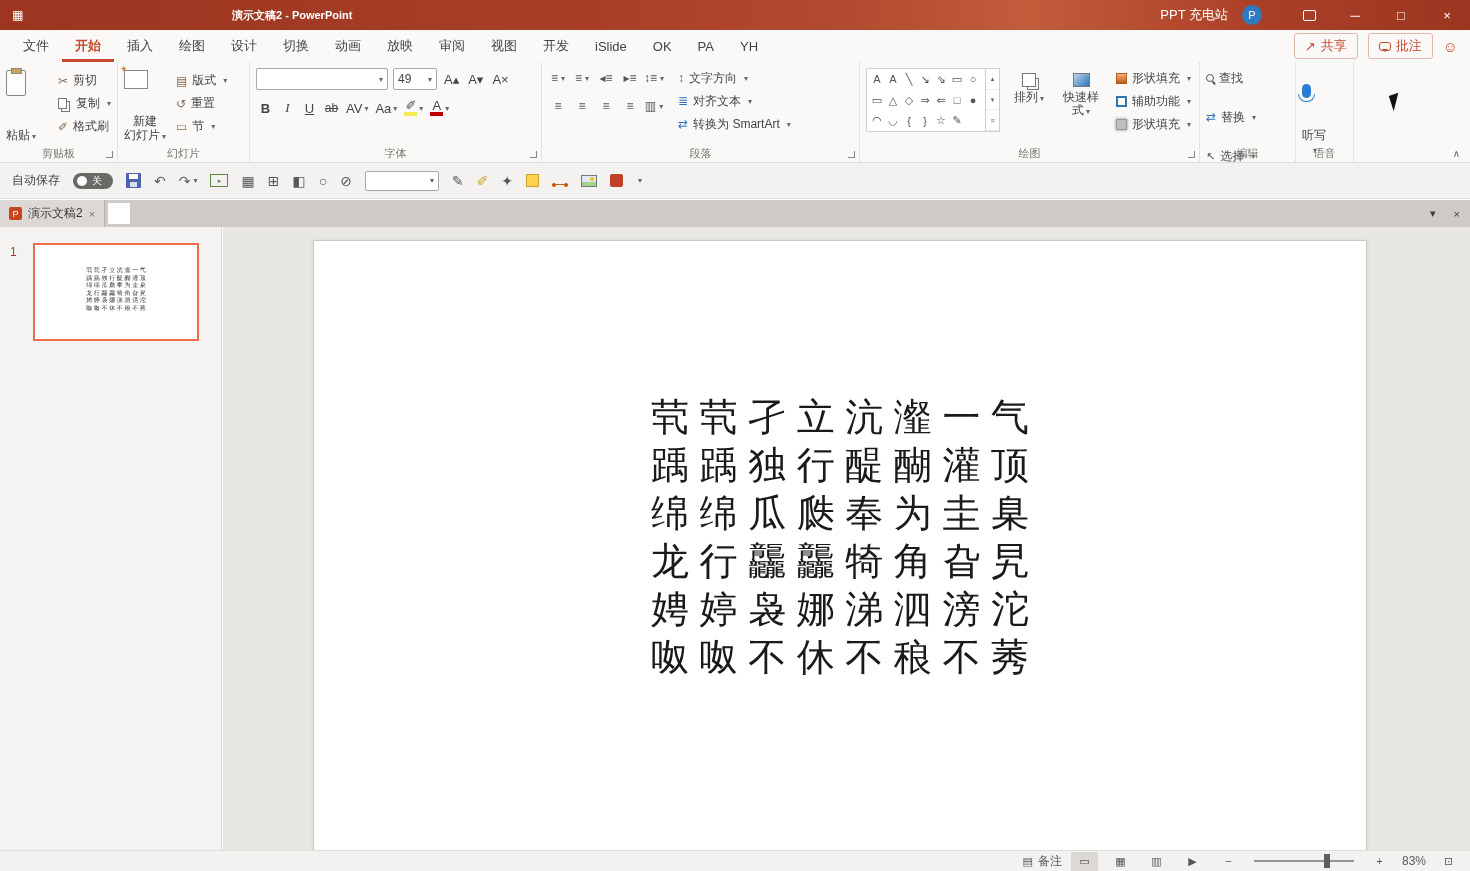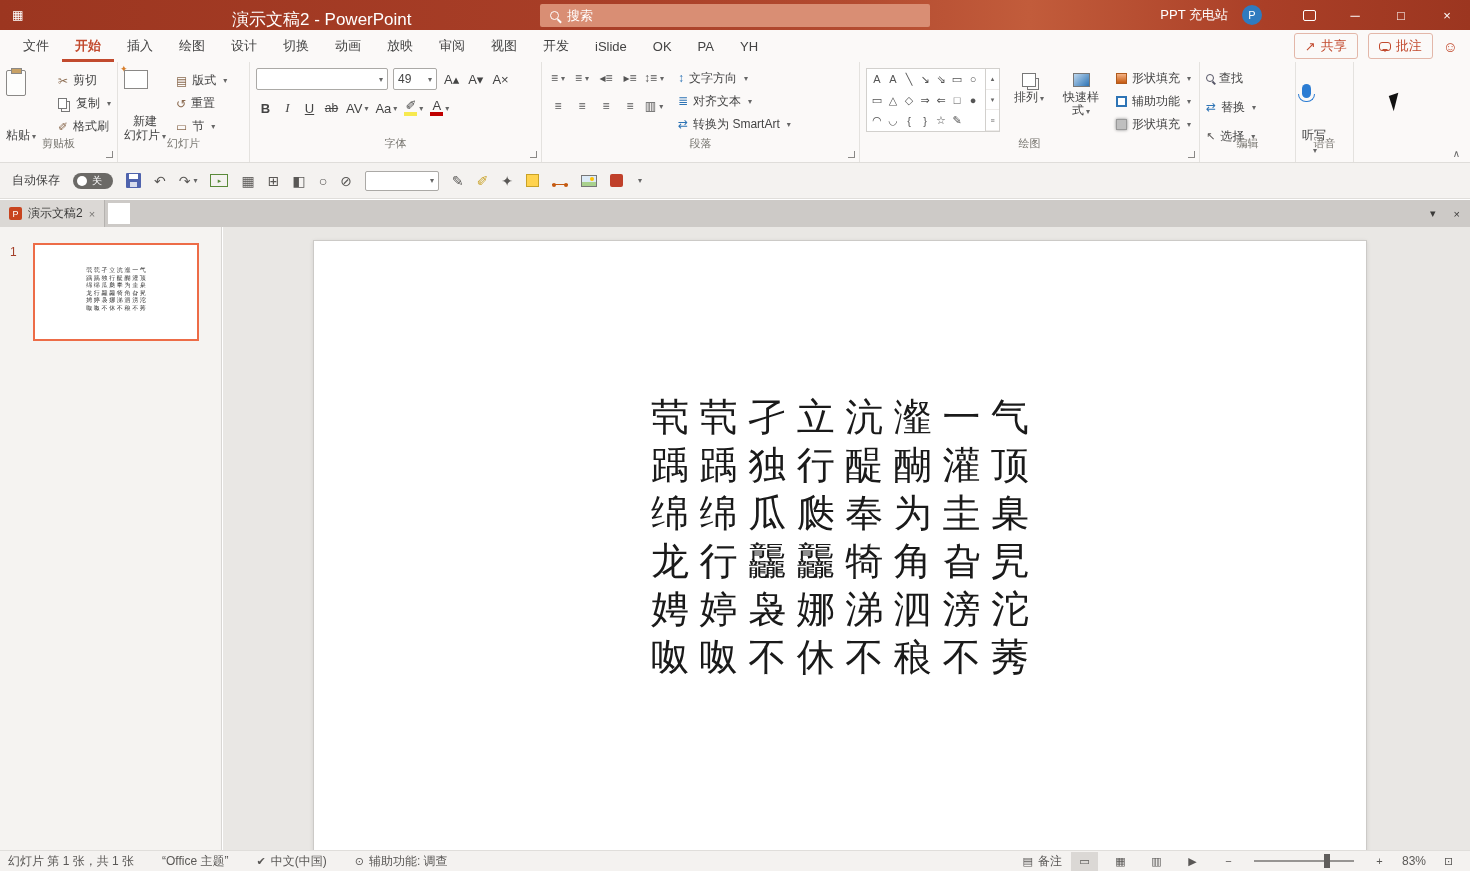--- a/index.html
+++ b/index.html
@@ -4,21 +4,21 @@
 <style>
 *{box-sizing:border-box;margin:0;padding:0;}
 html,body{width:1470px;height:871px;}
 body{font-family:"Liberation Sans","DejaVu Sans",sans-serif;font-size:12px;color:#3B3A39;overflow:hidden;position:relative;background:#fff;}
 .screen{position:absolute;inset:0;}
 
 
 .titlebar{position:absolute;top:0;left:0;right:0;height:30px;
  background:linear-gradient(90deg,#9C3620 0%,#A83E27 40%,#B34B30 58%,#C25C3B 70%,#AA3F27 86%,#9C3620 100%);color:#fff;}
 .tb-appicon{position:absolute;left:12px;top:8px;font-size:12px;color:#fff;}
-.tb-title{position:absolute;left:232px;top:8px;font-size:17px;}
+.tb-title{position:absolute;left:232px;top:8px;font-size:11px;font-weight:bold;}
 .tb-search{position:absolute;left:540px;top:4px;width:390px;height:23px;background:#D98E74;border-radius:2px;display:flex;align-items:center;gap:8px;padding-left:10px;font-size:13px;color:#fff;}
 .mag{width:9px;height:9px;border:1.5px solid #fff;border-radius:50%;position:relative;flex:none;}
 .mag::after{content:"";position:absolute;width:5px;height:1.5px;background:#fff;transform:rotate(45deg);right:-4px;bottom:-2px;}
 .tb-right{position:absolute;right:0;top:0;height:30px;display:flex;align-items:center;}
 .tb-plugin{font-size:13px;margin-right:14px;}
 .tb-avatar{width:20px;height:20px;border-radius:50%;background:#2F7BBF;display:flex;align-items:center;justify-content:center;font-size:11px;margin-right:24px;}
 .tb-btn{width:46px;height:30px;display:flex;align-items:center;justify-content:center;font-size:13px;}
 .ro-box{width:13px;height:11px;border:1.5px solid #fff;border-radius:2px;}
 
 
@@ -27,21 +27,21 @@
 .tab.active{color:#C24A2E;font-weight:bold;box-shadow:inset 0 -3px 0 #C24A2E;}
 .tabs-right{margin-left:auto;display:flex;align-items:center;gap:10px;padding-right:12px;}
 .pillbtn{display:flex;align-items:center;gap:5px;border:1px solid #E3B7A9;border-radius:3px;padding:3px 10px;color:#C24A2E;font-size:13px;}
 .bubble{width:12px;height:9px;border:1.5px solid #C24A2E;border-radius:3px;position:relative;}
 .bubble::after{content:"";position:absolute;left:2px;bottom:-5px;border:3px solid transparent;border-top-color:#C24A2E;}
 .smiley{color:#C24A2E;font-size:15px;}
 
 
 .ribbon{position:absolute;top:62px;left:0;right:0;height:101px;background:#FBF9F8;border-bottom:1px solid #DFDDDA;display:flex;}
 .group{position:relative;border-right:1px solid #E4E2DF;height:100%;padding:6px 6px 16px;flex:none;}
-.g-label{position:absolute;bottom:11px;left:0;right:0;text-align:center;font-size:11px;color:#77756F;}
+.g-label{position:absolute;bottom:1px;left:0;right:0;text-align:center;font-size:11px;color:#77756F;}
 .launcher{position:absolute;right:4px;bottom:4px;width:7px;height:7px;border-right:1px solid #8A8886;border-bottom:1px solid #8A8886;}
 .g-body{display:flex;gap:6px;height:100%;}
 .bigbtn{display:flex;flex-direction:column;align-items:flex-start;width:46px;height:76px;padding-top:2px;}
 .bb-label{margin-top:auto;font-size:12px;color:#444;text-align:center;line-height:14px;}
 .caret{font-size:8px;color:#666;margin-left:2px;}
 .mini-col{display:flex;flex-direction:column;gap:4px;padding-top:3px;}
 .mini{display:flex;align-items:center;gap:5px;font-size:12px;color:#444;height:19px;}
 .mi{font-size:12px;color:#8A6A4F;}
 .ic-clipboard{width:20px;height:26px;background:#FDFDFC;border:1px solid #8A8886;border-radius:2px;position:relative;}
 .ic-clipboard::before{content:"";position:absolute;top:-3px;left:4px;width:9px;height:4px;background:#C8A165;border:1px solid #8A8886;}
@@ -136,24 +136,20 @@
 .cursor{position:absolute;left:1391px;top:94px;width:0;height:0;border-top:16px solid #111;border-right:10px solid transparent;transform:rotate(-18deg);}
 </style>
 </head>
 <body>
 
 <div class="screen">
 
   <div class="titlebar">
     <span class="tb-appicon">▦</span>
     <span class="tb-title">演示文稿2 - PowerPoint</span>
-    <div class="tb-search">
-      <span class="mag"></span>
-      <span>搜索</span>
-    </div>
     <div class="tb-right">
       <span class="tb-plugin">PPT 充电站</span>
       <span class="tb-avatar">P</span>
       <span class="tb-btn">
           <span class="ro-box"></span>
         </span>
       <span class="tb-btn">─</span>
       <span class="tb-btn">□</span>
       <span class="tb-btn">×</span>
     </div>
@@ -402,21 +398,21 @@
               <span>形状填充</span>
               <span class="caret">▾</span>
             </div>
         </div>
       </div>
       <span class="g-label">绘图</span>
       <span class="launcher"></span>
     </div>
 
     <div class="group" style="width:96px;">
-      <div class="para-left" style="gap:9px;">
+      <div class="para-left" style="gap:19px;">
         <div class="wide">
             <span class="mag2"></span>
             <span>查找</span>
           </div>
         <div class="wide">
             <span class="wic">⇄</span>
             <span>替换</span>
             <span class="caret">▾</span>
           </div>
         <div class="wide">
@@ -506,32 +502,20 @@
         <div>踽 踽 独 行 醍 醐 灌 顶</div>
         <div>绵 绵 瓜 瓞 奉 为 圭 臬</div>
         <div>龙 行 龘 龘 犄 角 旮 旯</div>
         <div>娉 婷 袅 娜 涕 泗 滂 沱</div>
         <div>呶 呶 不 休 不 稂 不 莠</div>
       </div>
     </div>
   </div>
 
   <div class="status">
-    <div class="st-left">
-      <span class="st-item">幻灯片 第 1 张，共 1 张</span>
-      <span class="st-item">“Office 主题”</span>
-      <span class="st-item">
-          <span class="st-ic">✔</span>
-          <span>中文(中国)</span>
-        </span>
-      <span class="st-item">
-          <span class="st-ic">⊙</span>
-          <span>辅助功能: 调查</span>
-        </span>
-    </div>
     <div class="st-right">
       <span class="st-item">
           <span class="st-ic">▤</span>
           <span>备注</span>
         </span>
       <span class="viewbtn active">▭</span>
       <span class="viewbtn">▦</span>
       <span class="viewbtn">▥</span>
       <span class="viewbtn">▶</span>
       <span class="viewbtn">−</span>

